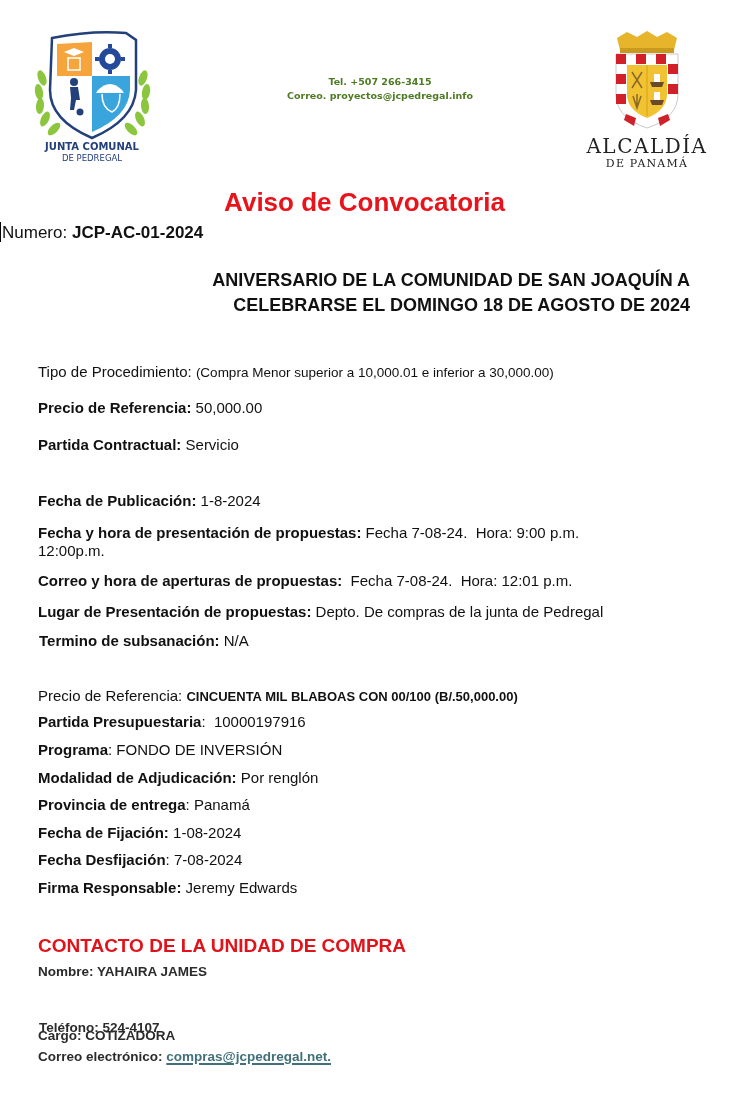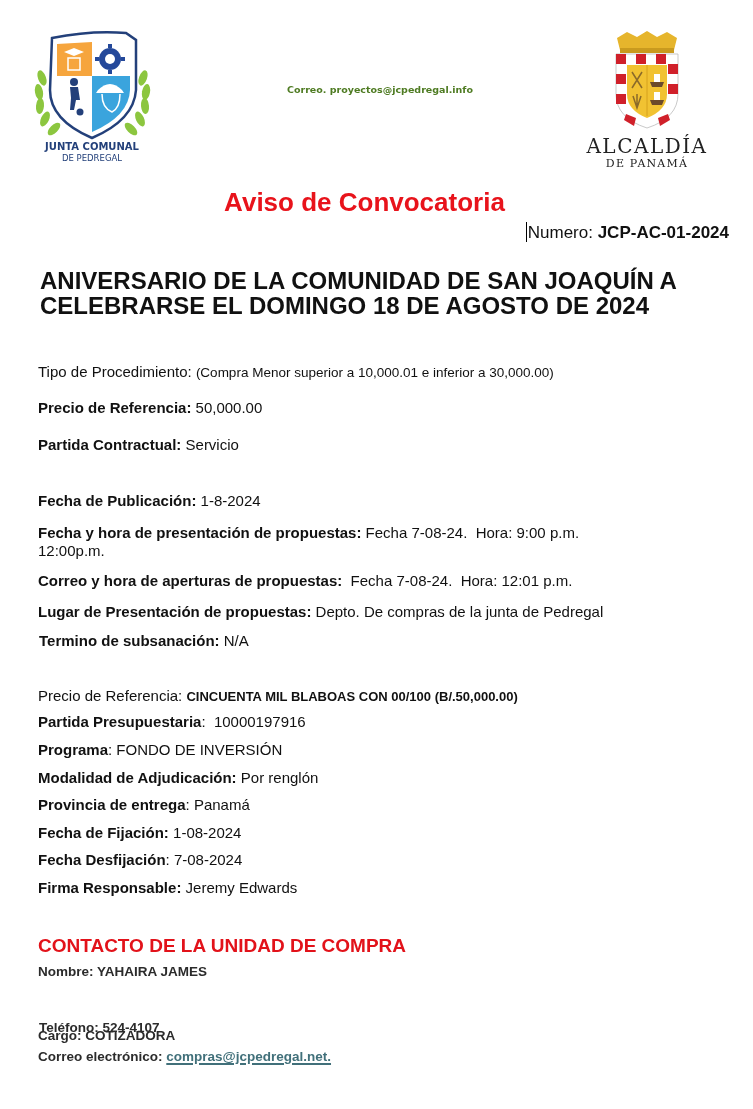--- a/index.html
+++ b/index.html
@@ -6,32 +6,32 @@
     body { width: 753px; height: 1109px; position: relative; overflow: hidden; font-family: "Liberation Sans", sans-serif; color: #111; }
     .abs { position: absolute; }
 
     
     .logo-left { left: 30px; top: 28px; width: 125px; height: 135px; }
     .logo-right { left: 582px; top: 30px; width: 130px; height: 140px; }
     .hdr-center { left: 180px; top: 73px; width: 400px; text-align: center; }
     .hdr-title { font-family: "DejaVu Sans", sans-serif; font-weight: bold; font-size: 15px; color: #1f5b78; letter-spacing: 0.2px; }
     .hdr-addr { font-family: "DejaVu Sans", sans-serif; font-style: italic; font-size: 9.2px; color: #2f5b6a; margin-top: 4px; }
     .hdr-tel { font-family: "DejaVu Sans", sans-serif; font-weight: bold; font-size: 9.5px; color: #4e7b22; margin-top: 3px; }
-    .hdr-mail { font-family: "DejaVu Sans", sans-serif; font-weight: bold; font-size: 9.5px; color: #4e7b22; margin-top: 11px; }
+    .hdr-mail { font-family: "DejaVu Sans", sans-serif; font-weight: bold; font-size: 9.5px; color: #4e7b22; margin-top: 3px; }
 
     .alc-text { font-family: "DejaVu Serif", serif; color: #222; text-align: center; }
     .alc-1 { font-size: 20px; letter-spacing: 1.5px; }
     .alc-2 { font-size: 11px; letter-spacing: 1.2px; margin-top: -1px; }
 
     
     .title { left: 0; width: 729px; top: 187px; text-align: center; color: #e8131b; font-size: 26px; font-weight: bold; }
-    .numero { left: 0; width: 729px; top: 222px; text-align: right; font-size: 17px; font-weight: bold; color: #111; }
+    .numero { left: 0; width: 729px; top: 222px; text-align: left; font-size: 17px; font-weight: bold; color: #111; }
     .numero .n { font-weight: normal; }
     .caret { display: inline-block; width: 1px; height: 20px; background: #000; vertical-align: -4px; margin-right: 1px; }
-    .subject { left: 40px; width: 650px; top: 268px; text-align: left; font-size: 24px; font-weight: bold; line-height: 25px; color: #111; }
+    .subject { left: 40px; width: 650px; top: 268px; text-align: right; font-size: 18px; font-weight: bold; line-height: 25px; color: #111; }
 
     
     .line { left: 38px; font-size: 15px; color: #111; white-space: nowrap; }
     .line b { font-weight: bold; }
     .small { font-size: 13.5px; }
     .tiny-bold { font-size: 13px; font-weight: bold; }
 
     .contact-head { left: 38px; top: 935px; color: #e2121a; font-size: 19px; font-weight: bold; }
     .contact { left: 38px; font-size: 13.5px; font-weight: bold; color: #2b2b2b; }
     .mail-link { color: #41707a; text-decoration: underline; text-decoration-thickness: 2px; text-underline-offset: 2px; }
@@ -77,20 +77,21 @@
     <circle cx="50" cy="84" r="3.5" fill="#23407a"></circle>
 
     <path d="M68 62 Q80 50 92 62 L94 65 L66 65 Z" fill="#ffffff"></path>
     <path d="M72 66 Q72 80 82 84 Q90 80 90 66" fill="none" stroke="#ffffff" stroke-width="1.5"></path>
     <text x="62" y="122" text-anchor="middle" font-family="DejaVu Sans, sans-serif" font-weight="bold" font-size="10" fill="#23407a">JUNTA COMUNAL</text>
     <text x="62" y="133" text-anchor="middle" font-family="DejaVu Sans, sans-serif" font-size="8.5" fill="#23407a">DE PEDREGAL</text>
   </svg>
 </div>
 
 <div class="abs hdr-center">
+  <div class="hdr-tel">Tel. +507 266-3415</div>
   <div class="hdr-mail">Correo. proyectos@jcpedregal.info</div>
 </div>
 
 <div class="abs logo-right">
   <svg width="130" height="100" viewBox="0 0 130 100">
 
     <path d="M35 8 L45 2 L55 7 L65 1 L75 7 L85 2 L95 8 L92 20 L38 20 Z" fill="#e6b52c"></path>
     <rect x="38" y="18" width="54" height="5" fill="#c99a1e"></rect>
 
     <path d="M34 24 L96 24 L96 64 Q96 88 65 98 Q34 88 34 64 Z" fill="#ffffff" stroke="#bbb" stroke-width="0.8"></path>

